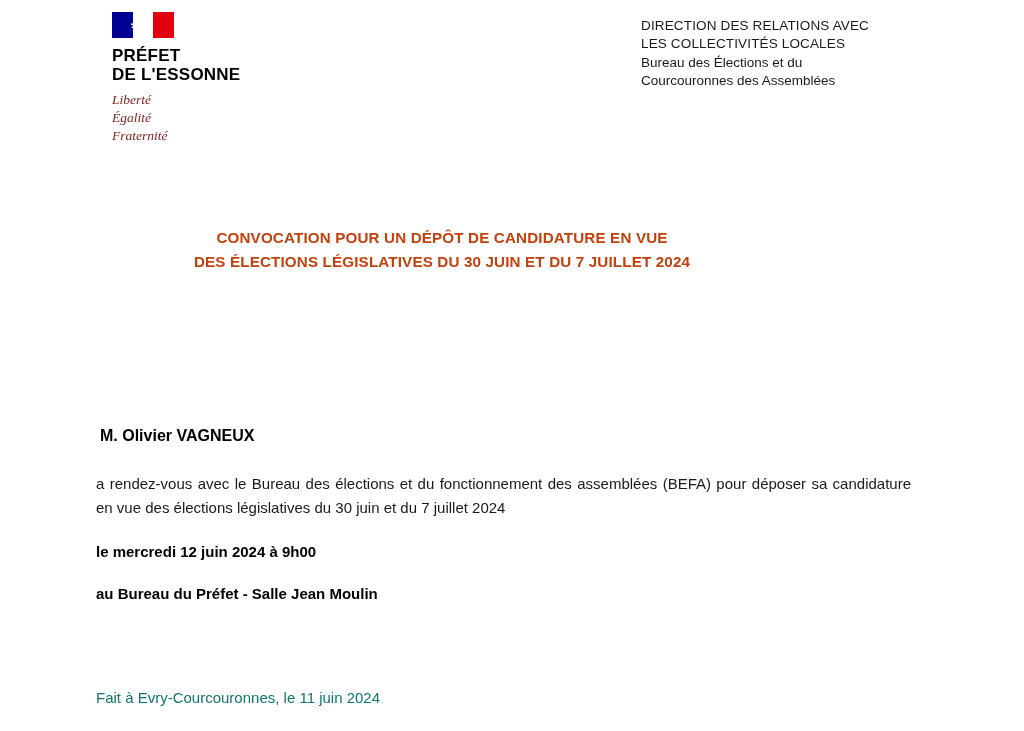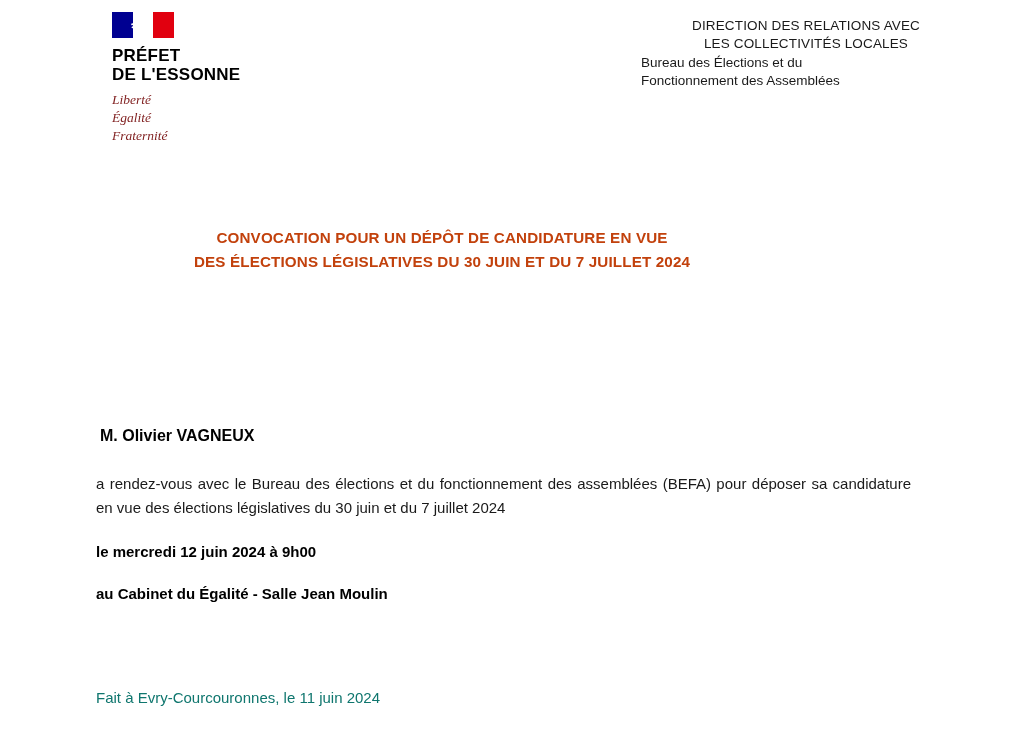--- a/index.html
+++ b/index.html
@@ -71,21 +71,20 @@
     top: 17px;
     width: 330px;
     font-size: 13.5px;
     line-height: 1.37;
     color: #1a1a1a;
   }
   .service-block .upper {
     text-transform: uppercase;
     letter-spacing: 0.15px;
     white-space: pre-line;
-    text-align: center;
   }
   .service-block .lower {
     white-space: pre-line;
   }
 
   
   .doc-title {
     position: absolute;
     left: 0;
     top: 226px;
@@ -158,29 +157,29 @@
 
   <div class="devise">Liberté
 Égalité
 Fraternité</div>
 </div>
 
 <div class="service-block">
   <div class="upper">DIRECTION DES RELATIONS AVEC
 LES COLLECTIVITÉS LOCALES</div>
   <div class="lower">Bureau des Élections et du
-Fonctionnement des Assemblées</div>
+Courcouronnes des Assemblées</div>
 </div>
 
 <div class="doc-title">CONVOCATION POUR UN DÉPÔT DE CANDIDATURE EN VUE
 DES ÉLECTIONS LÉGISLATIVES DU 30 JUIN ET DU 7 JUILLET 2024</div>
 
 <div class="body-area">
   <p class="recipient">M. Olivier VAGNEUX</p>
 
   <p class="paragraph">a rendez-vous avec le Bureau des élections et du fonctionnement des assemblées (BEFA) pour déposer sa candidature en vue des élections législatives du 30 juin et du 7 juillet 2024</p>
 
   <p class="bold-line">le mercredi 12 juin 2024 à 9h00</p>
 
-  <p class="bold-line">au Cabinet du Égalité - Salle Jean Moulin</p>
+  <p class="bold-line">au Bureau du Préfet - Salle Jean Moulin</p>
 </div>
 
 <div class="closing">Fait à Evry-Courcouronnes, le 11 juin 2024</div>
 
 </body></html>

